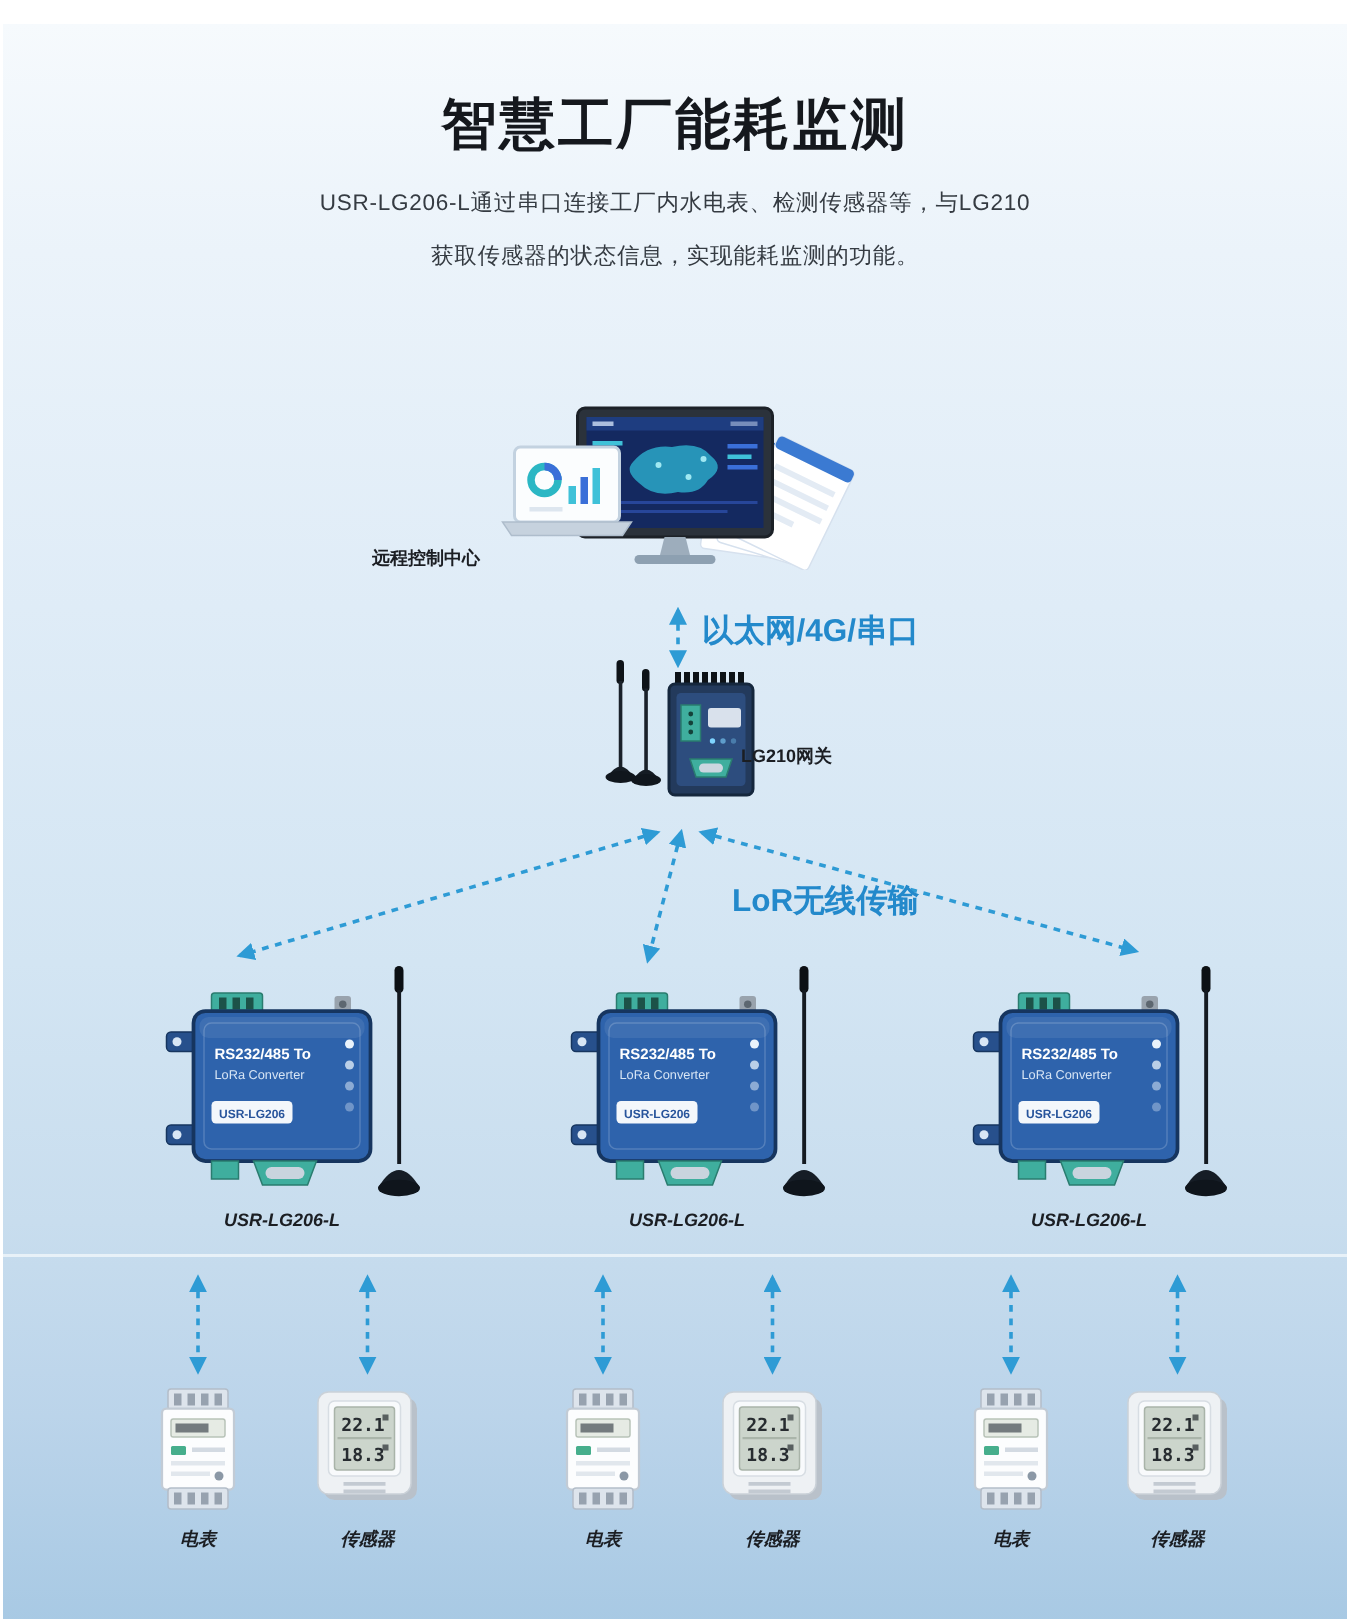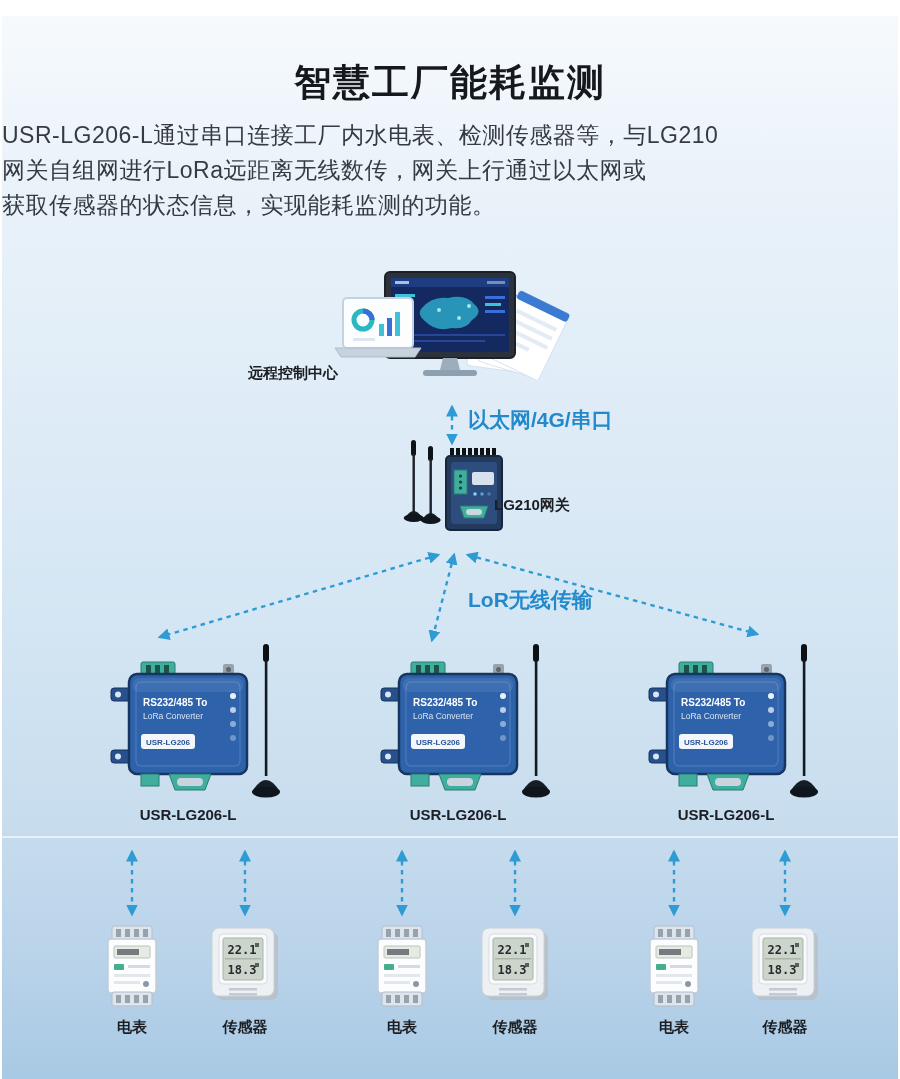--- a/index.html
+++ b/index.html
@@ -3,36 +3,35 @@
 <meta charset="utf-8">
 <style>
   html,body{margin:0;padding:0;background:#ffffff;}
   .canvas{
     position:relative;width:896px;height:1079px;margin:16px auto;overflow:hidden;
     font-family:"Liberation Sans","DejaVu Sans",sans-serif;
     background:linear-gradient(180deg,#f6fafd 0%,#ebf3fa 14%,#dfecf7 36%,#d3e5f3 58%,#c8ddee 74%,#bbd4ea 86%,#a6c8e3 100%);
   }
   .abs{position:absolute;}
   .title{left:0;right:0;top:42px;text-align:center;font-size:37px;font-weight:700;color:#15181d;letter-spacing:2px;}
-  .desc{left:0;right:0;top:102px;text-align:left;font-size:23px;line-height:35px;color:#353b42;letter-spacing:.5px;}
-  .lbl-dark{font-size:15px;font-weight:700;color:#1b1e23;}
+  .desc{left:0;right:0;top:102px;text-align:center;font-size:15px;line-height:35px;color:#353b42;letter-spacing:.5px;}
+  .lbl-dark{font-size:12px;font-weight:700;color:#1b1e23;}
   .lbl-blue{font-size:21px;font-weight:700;color:#2389CB;}
-  .center{text-align:center;}
+  .center{text-align:center;font-style:italic;}
   .divider{left:0;right:0;top:820px;height:2px;background:rgba(255,255,255,.6);}
   svg{display:block;}
 </style>
 </head>
 <body>
 
 <div class="canvas">
 
   <div class="abs title">智慧工厂能耗监测</div>
   <div class="abs desc">
     <div>USR-LG206-L通过串口连接工厂内水电表、检测传感器等，与LG210</div>
-    <div>网关自组网进行LoRa远距离无线数传，网关上行通过以太网或</div>
     <div>获取传感器的状态信息，实现能耗监测的功能。</div>
   </div>
 
   <svg class="abs" style="left:0;top:0" width="900" height="1079" viewBox="0 0 900 1079">
     <defs>
       <marker id="ah" markerUnits="userSpaceOnUse" markerWidth="12" markerHeight="12" refX="9.5" refY="6" orient="auto-start-reverse">
         <path d="M0,0 L12,6 L0,12 Z" fill="#2E9BD5"></path>
       </marker>
     </defs>
     <g stroke="#2E9BD5" stroke-width="2.4" stroke-dasharray="4.5 4.5" fill="none">
@@ -143,21 +142,21 @@
       <rect x="78" y="32" width="22" height="13" rx="2" fill="#e8eef5" opacity="0.92"></rect>
       <circle cx="81" cy="54" r="1.8" fill="#7fd4ff"></circle>
       <circle cx="88" cy="54" r="1.8" fill="#7fd4ff" opacity="0.6"></circle>
       <circle cx="95" cy="54" r="1.8" fill="#7fd4ff" opacity="0.35"></circle>
       <path d="M66,66 h28 l-4,12 h-20 z" fill="#3FAE9E" stroke="#2a7c6f"></path>
       <rect x="72" y="69" width="16" height="6" rx="3" fill="#cbd6e0"></rect>
     </g>
   </svg>
   <div class="abs lbl-dark" style="left:492px;top:480px">LG210网关</div>
 
-  <div class="abs lbl-blue" style="left:466px;top:570px">LoR无线传输</div>
+  <div class="abs lbl-blue" style="left:486px;top:570px">LoR无线传输</div>
 
   <svg class="abs" style="left:103px;top:628px" width="190" height="160" viewBox="0 0 190 160">
     <g>
       <rect x="6" y="44" width="20" height="13" rx="3" fill="#27508c" stroke="#16355f"></rect>
       <circle cx="13" cy="50.5" r="3" fill="#d8e6f5"></circle>
       <rect x="6" y="106" width="20" height="13" rx="3" fill="#27508c" stroke="#16355f"></rect>
       <circle cx="13" cy="112.5" r="3" fill="#d8e6f5"></circle>
     </g>
     <g>
       <rect x="158" y="0" width="6" height="18" rx="3" fill="#0c1014"></rect>

